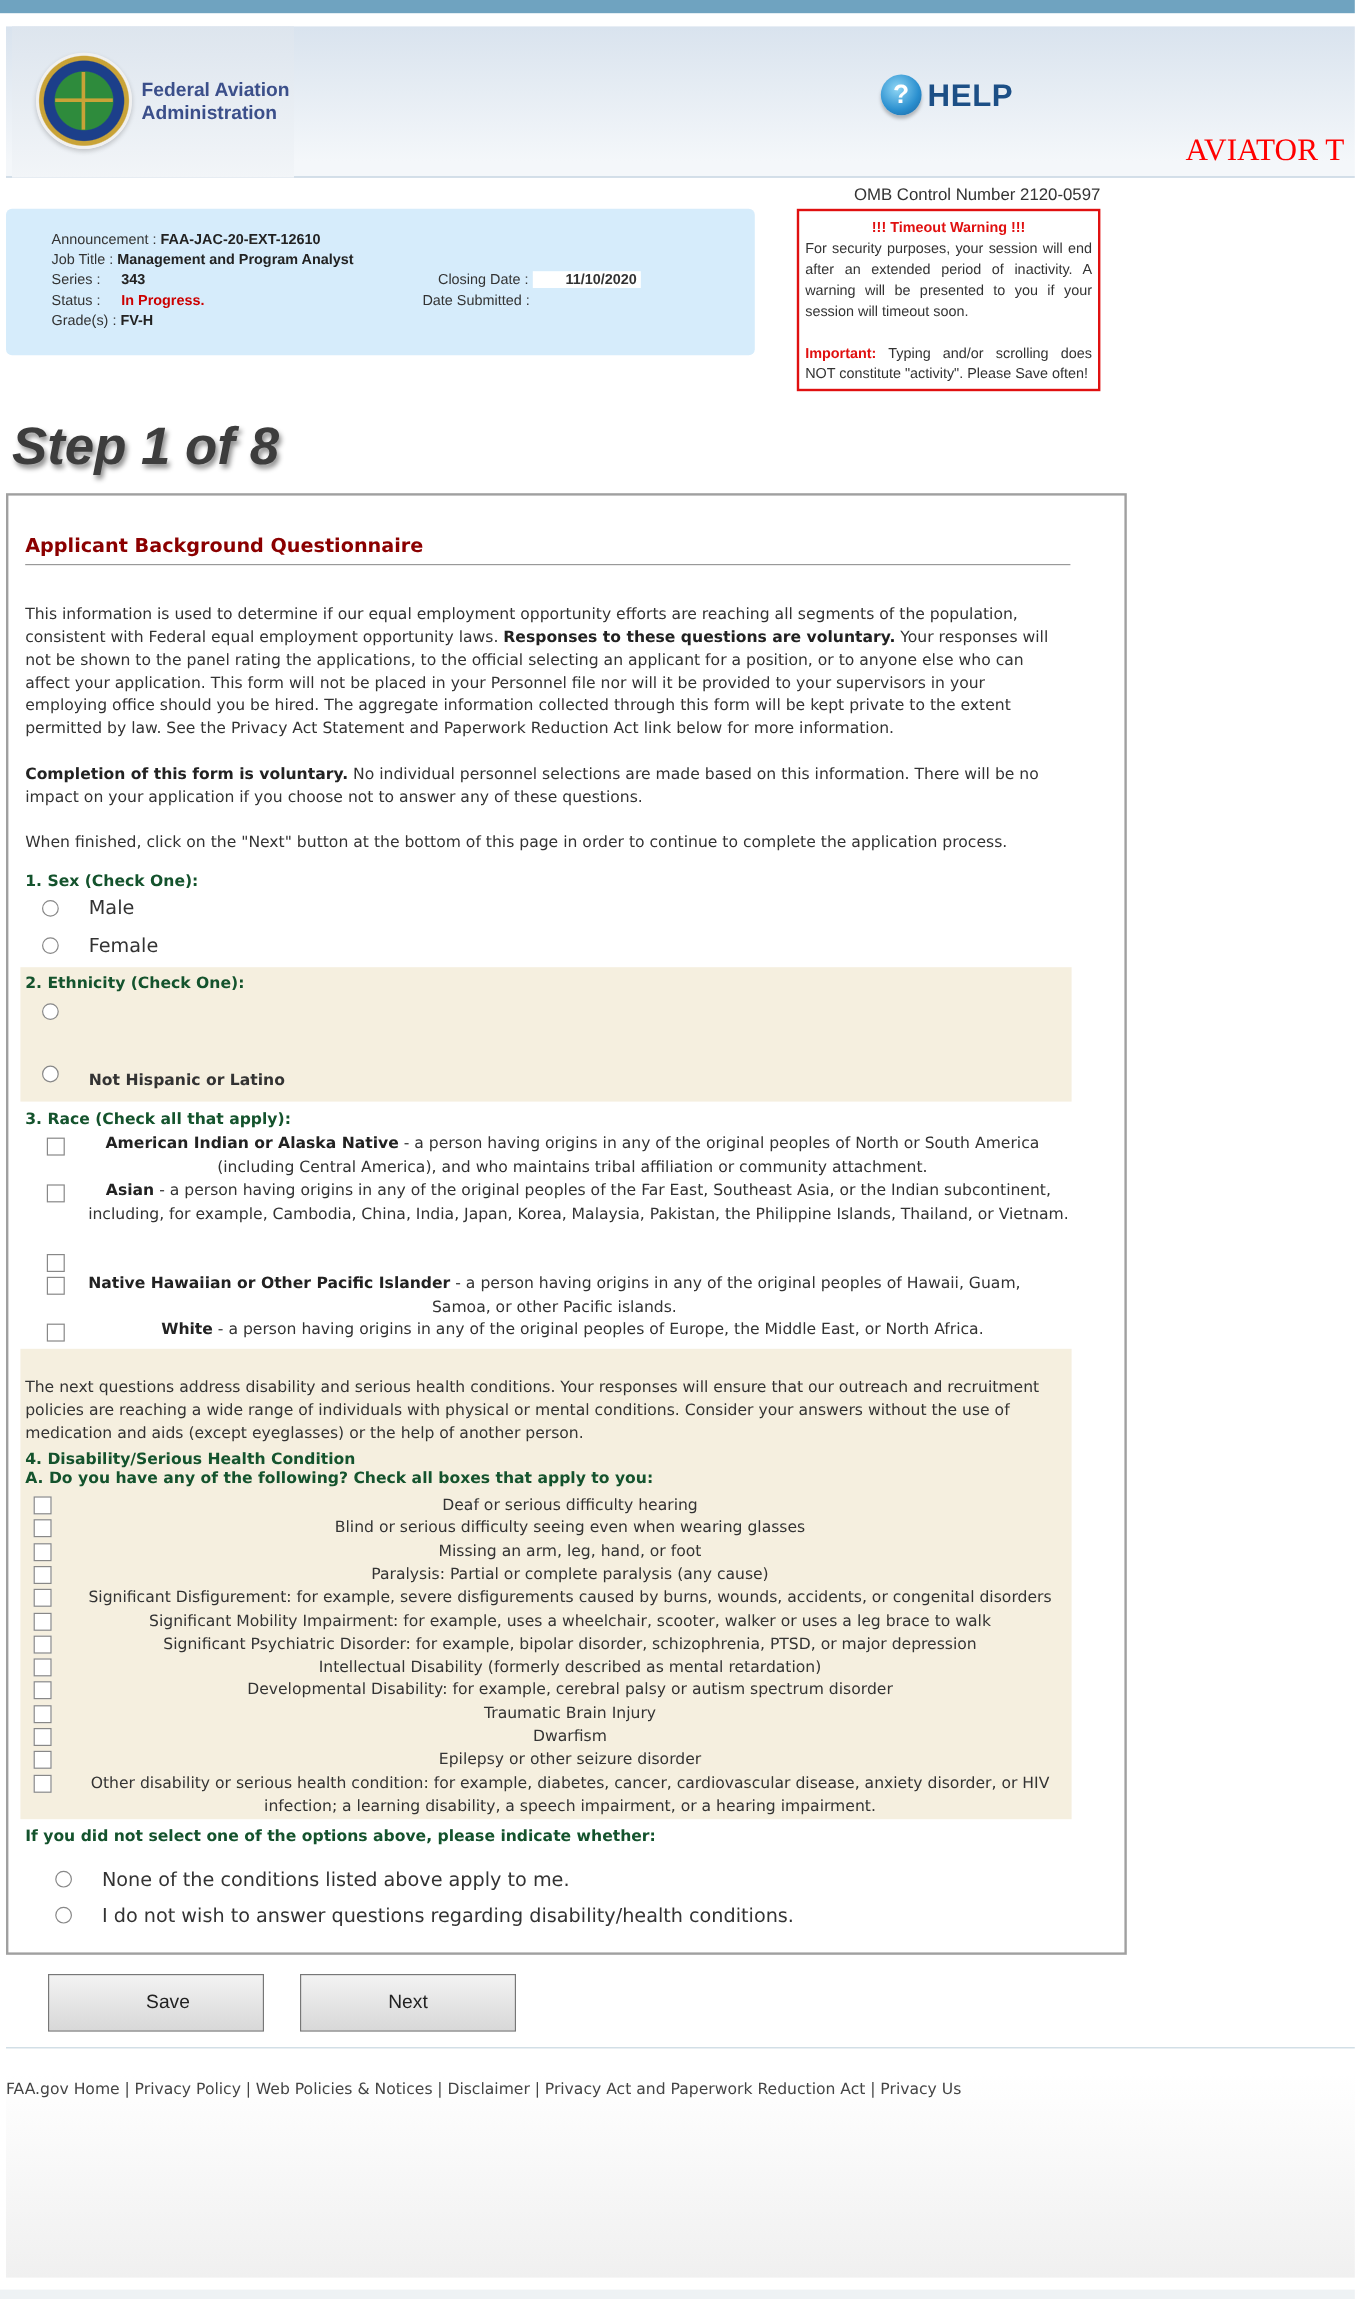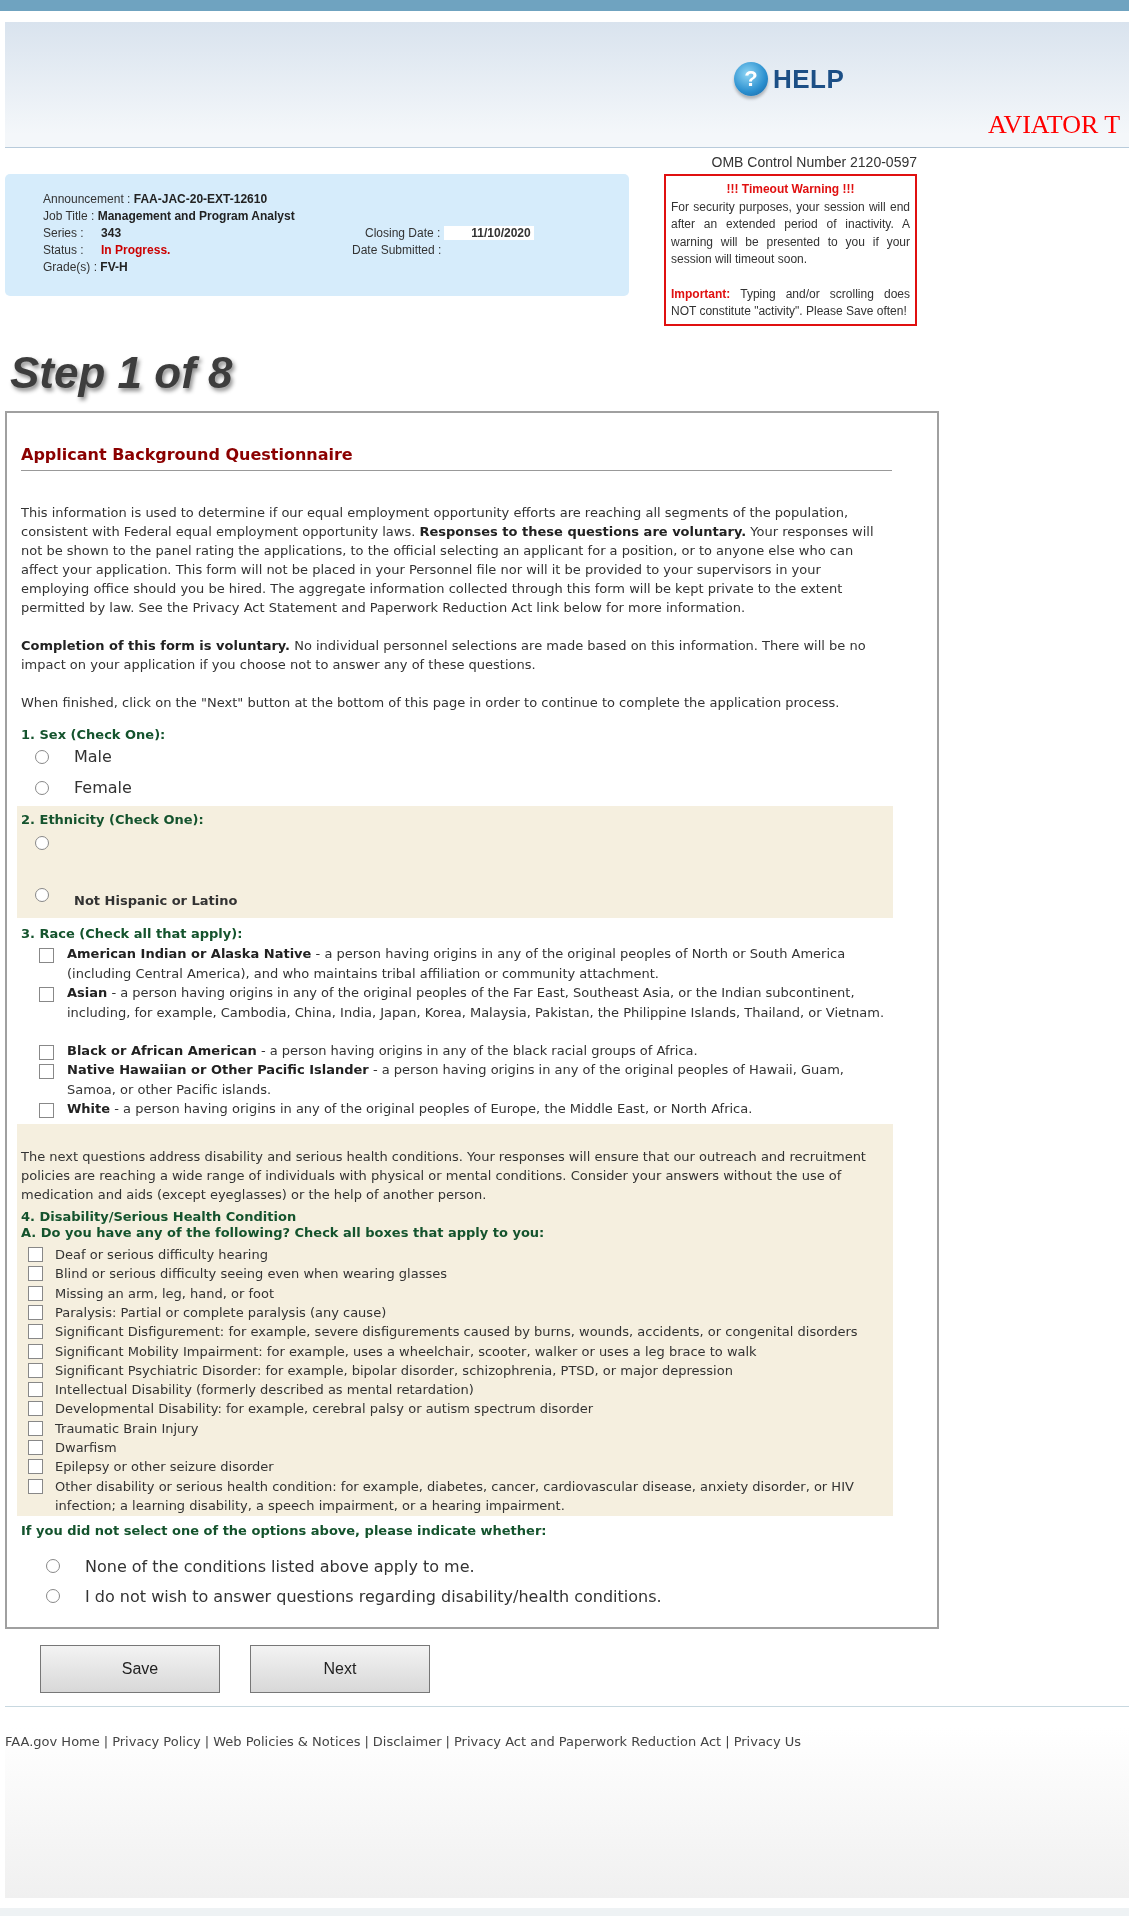--- a/index.html
+++ b/index.html
@@ -97,21 +97,21 @@
   .bold { font-weight: bold; color: #222; }
   .section-bg { position: absolute; left: 10px; width: 876px; background: #f5efdf; }
   .qlabel { position: absolute; left: 14px; font-size: 13px; font-weight: bold; color: #14532d; }
   .radio {
     position: absolute; width: 14px; height: 14px; border: 1px solid #888; border-radius: 50%; background: #fff; cursor: pointer;
   }
   .check {
     position: absolute; width: 15px; height: 15px; border: 1px solid #888; background: #fff; cursor: pointer;
   }
   .opt-big { position: absolute; font-size: 16px; color: #333; line-height: 22px; }
-  .opt { position: absolute; font-size: 13px; line-height: 19.5px; color: #333; }
+  .opt { position: absolute; font-size: 13px; line-height: 19.5px; color: #333; text-align: center; }
   .btn {
     position: absolute; top: 1645px; width: 180px; height: 48px;
     background: linear-gradient(#f3f3f3, #d8d8d8); border: 1px solid #777;
     font-family: "Liberation Sans", sans-serif; font-size: 16px; color: #222;
     display: flex; align-items: center; justify-content: center; cursor: pointer;
   }
   .sep { position: absolute; left: 5px; top: 1706px; width: 1124px; height: 1px; background: #c8d8e0; }
   .footer {
     position: absolute; left: 5px; top: 1728px; width: 1124px; height: 170px;
     background: linear-gradient(#ffffff, #f0f0f0);
@@ -120,20 +120,27 @@
   .footer-links a { color: #444; text-decoration: none; cursor: pointer; }
   .footer-links .pipe { margin: 0 4px; }
   .bottom-bar { position: absolute; left: 0; top: 1908px; width: 1129px; height: 8px; background: #eef2f4; }
 </style>
 </head>
 <body>
 
 <div class="topbar"></div>
 
 <div class="header">
+  <div class="logo-box">
+    <div class="seal"></div>
+    <div class="logo-text">
+      <div>Federal Aviation</div>
+      <div>Administration</div>
+    </div>
+  </div>
   <div class="help">
     <div class="help-icon">?</div>
     <span class="help-label">HELP</span>
   </div>
 </div>
 <div class="aviator">AVIATOR T</div>
 
 <div class="omb">OMB Control Number 2120-0597</div>
 
 <div class="info-box">
@@ -196,21 +203,20 @@
   <div class="radio" style="left:28px; top:423px;"></div>
   <div class="radio" style="left:28px; top:475px;"></div>
   <div class="opt" style="left:67px; top:478px; font-weight:bold;">Not Hispanic or Latino</div>
 
   <div class="qlabel" style="top:513px;">3. Race (Check all that apply):</div>
   <div class="check" style="left:32px; top:535px;"></div>
   <div class="opt" style="left:60px; top:531px; width:820px;"><span class="bold">American Indian or Alaska Native</span><span> - a person having origins in any of the original peoples of North or South America (including Central America), and who maintains tribal affiliation or community attachment.</span></div>
   <div class="check" style="left:32px; top:574px;"></div>
   <div class="opt" style="left:60px; top:570px; width:830px;"><span class="bold">Asian</span><span> - a person having origins in any of the original peoples of the Far East, Southeast Asia, or the Indian subcontinent, including, for example, Cambodia, China, India, Japan, Korea, Malaysia, Pakistan, the Philippine Islands, Thailand, or Vietnam.</span></div>
   <div class="check" style="left:32px; top:632px;"></div>
-  <div class="opt" style="left:60px; top:628px; width:820px;"><span class="bold">Black or African American</span><span> - a person having origins in any of the black racial groups of Africa.</span></div>
   <div class="check" style="left:32px; top:651px;"></div>
   <div class="opt" style="left:60px; top:647px; width:790px;"><span class="bold">Native Hawaiian or Other Pacific Islander</span><span> - a person having origins in any of the original peoples of Hawaii, Guam, Samoa, or other Pacific islands.</span></div>
   <div class="check" style="left:32px; top:690px;"></div>
   <div class="opt" style="left:60px; top:686px; width:820px;"><span class="bold">White</span><span> - a person having origins in any of the original peoples of Europe, the Middle East, or North Africa.</span></div>
 
   <div class="section-bg" style="top:711px; height:392px;"></div>
   <div class="qlabel" style="top:756px;margin-top:40px;">4. Disability/Serious Health Condition</div>
   <div class="txt" style="top:734px; left:14px; width:880px;">The next questions address disability and serious health conditions. Your responses will ensure that our outreach and recruitment policies are reaching a wide range of individuals with physical or mental conditions. Consider your answers without the use of medication and aids (except eyeglasses) or the help of another person.</div>
   <div class="qlabel" style="top:812px;">A. Do you have any of the following? Check all boxes that apply to you:</div>
 

